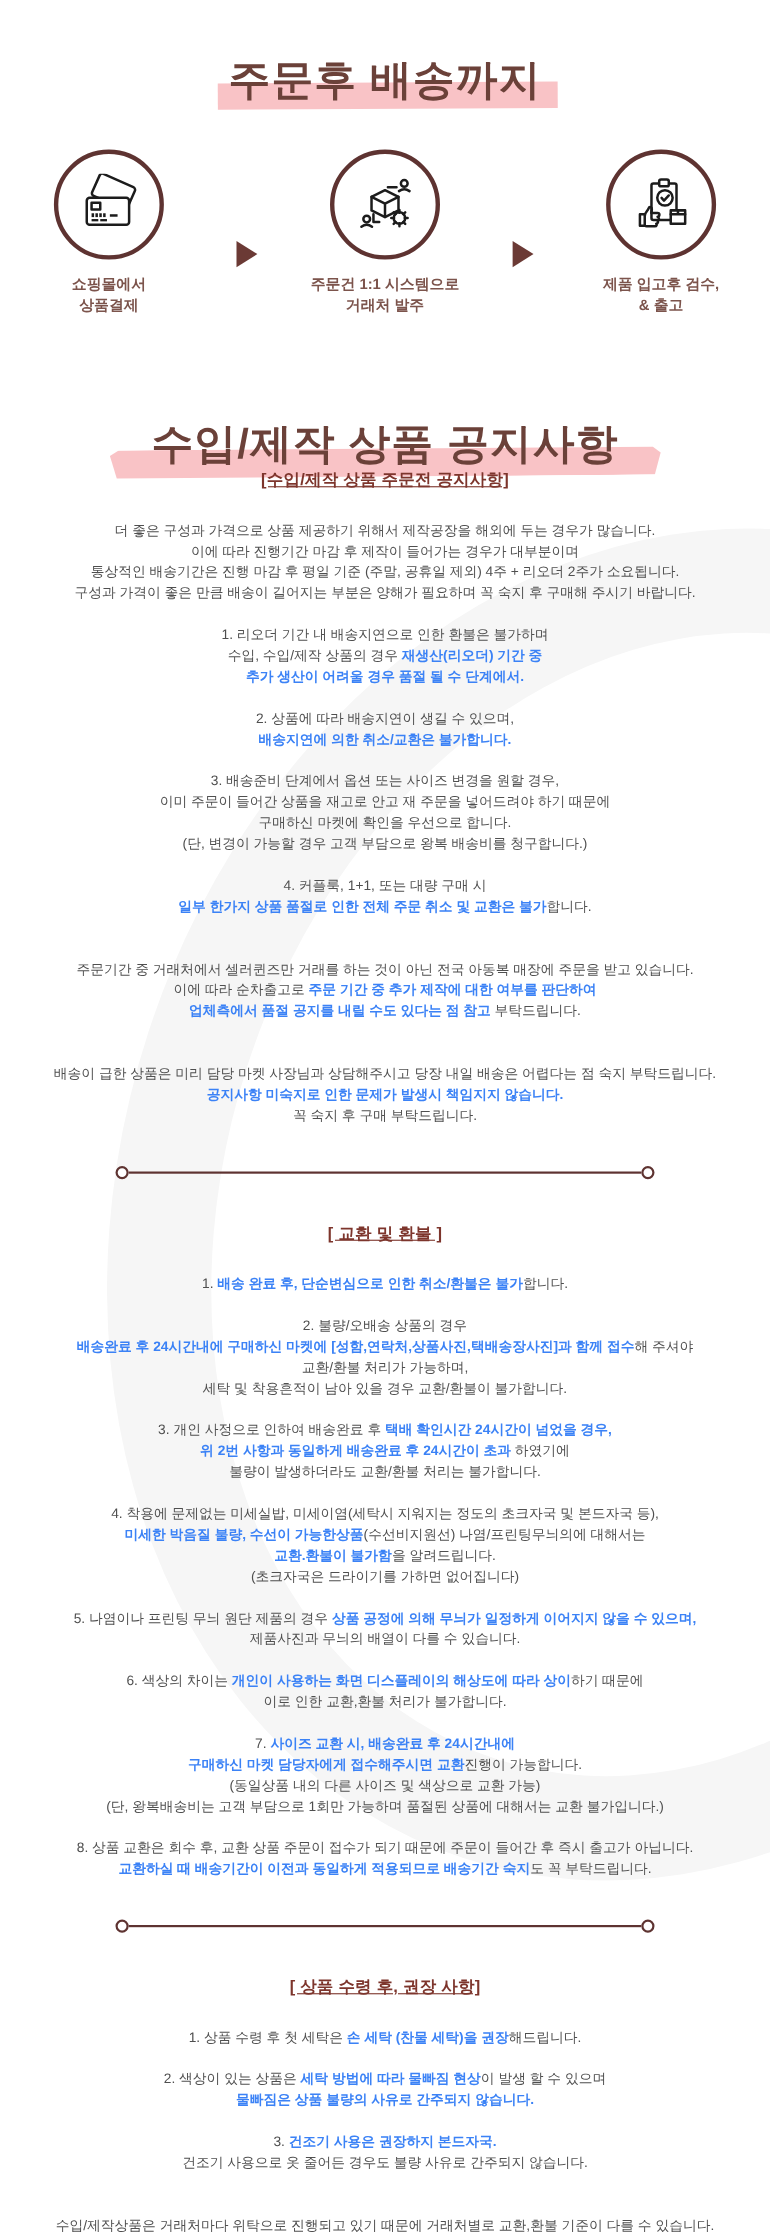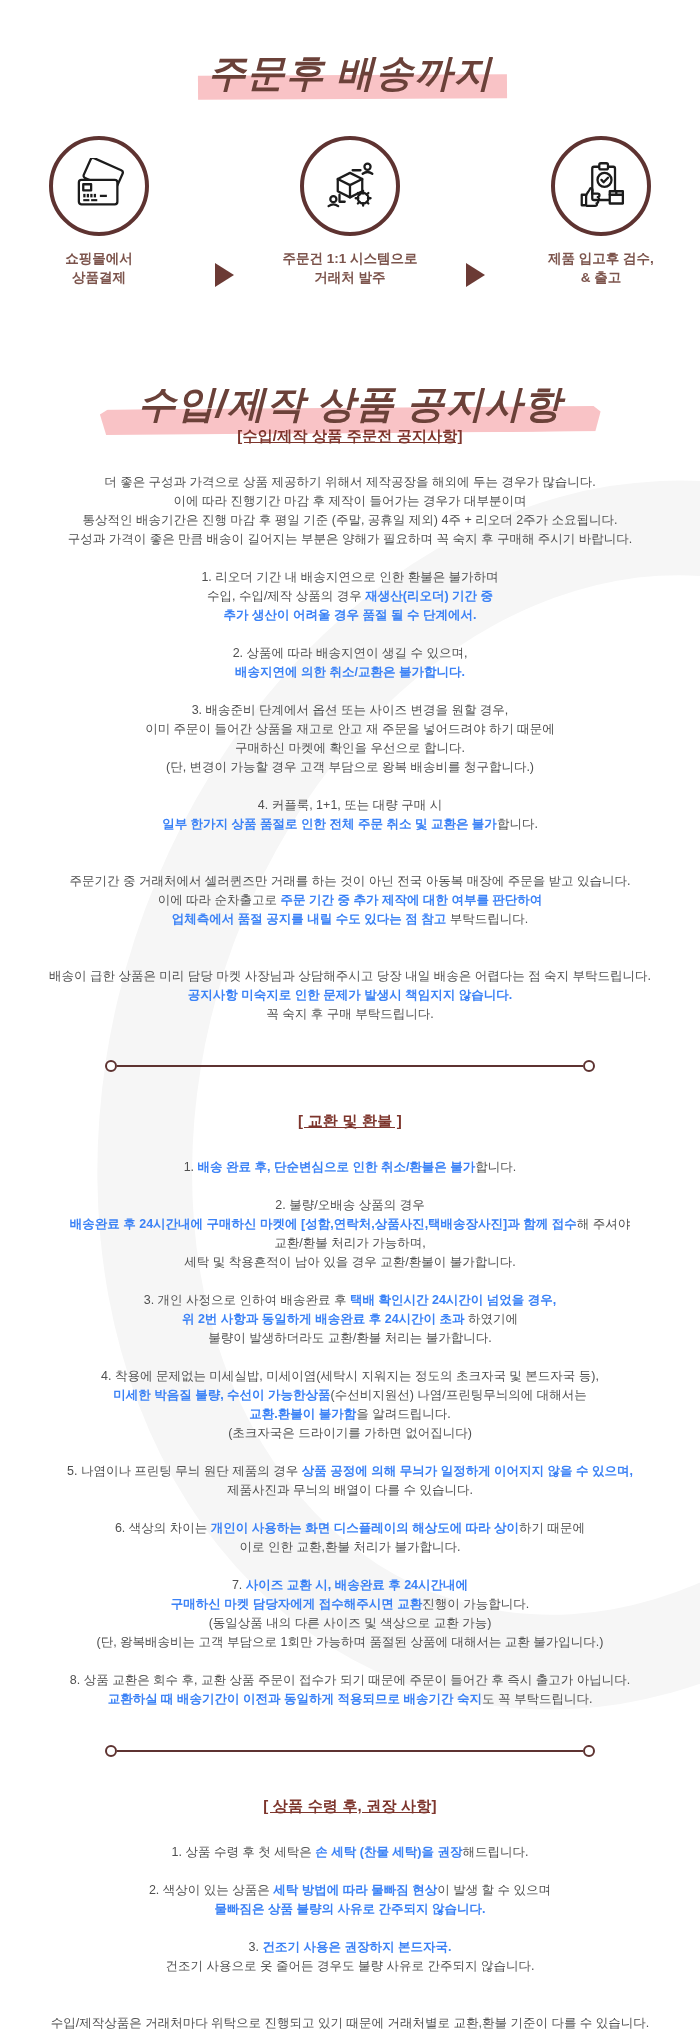--- a/index.html
+++ b/index.html
@@ -13,36 +13,36 @@
     position:absolute;top:470px;left:110px;width:820px;height:1060px;
     border:95px solid #f6f6f6;border-radius:50%;z-index:0;
     transform:rotate(18deg);
   }
   .content{position:relative;z-index:1;text-align:center;}
 
   
   .big-title{
     display:inline-block;position:relative;margin:0;
     font-size:38px;font-weight:800;letter-spacing:1px;
-    color:#6b4139;line-height:1.15;font-style:italic;
+    color:#6b4139;line-height:1.15;
   }
   .big-title .hl{position:relative;display:inline-block;padding:0 4px;}
   .big-title .hl::before{
     content:"";position:absolute;z-index:-1;background:#f9c3c6;
   }
   .t1{margin-top:52px;}
   .t1 .hl::before{left:-6px;right:-10px;top:52%;height:24px;transform:rotate(-0.3deg);}
   .t2{margin-top:96px;}
   .t2 .hl::before{
     left:-34px;right:-34px;top:55%;height:27px;transform:rotate(-0.6deg);
     clip-path:polygon(0 18%,1.6% 0,98.6% 6%,100% 26%,98.9% 100%,1.2% 94%);
   }
 
   
-  .steps{display:flex;justify-content:center;align-items:flex-end;gap:30px;margin-top:40px;}
+  .steps{display:flex;justify-content:center;align-items:center;gap:30px;margin-top:40px;}
   .step{width:172px;display:flex;flex-direction:column;align-items:center;}
   .step-circle{
     width:92px;height:92px;border-radius:50%;border:4px solid #5e3331;
     background:#fff;display:flex;align-items:center;justify-content:center;
   }
   .step-circle svg{display:block;}
   .step-caption{
     margin:14px 0 0;font-size:13.5px;font-weight:700;color:#7c544c;line-height:1.4;
   }
   .arrow{

